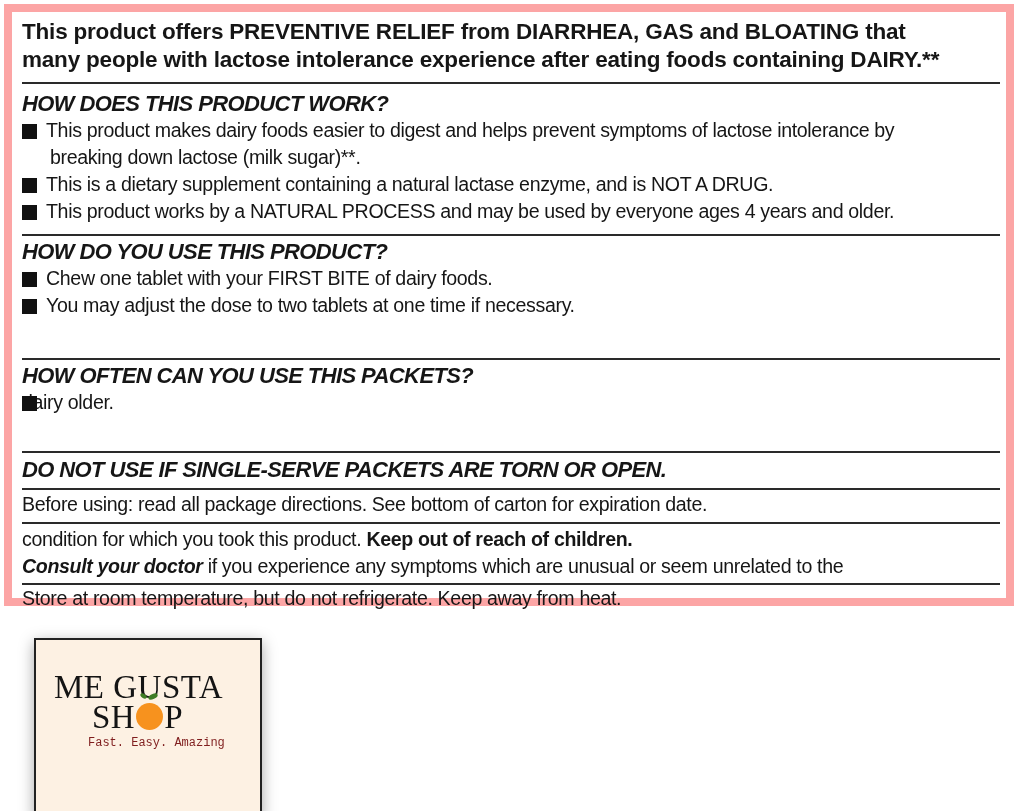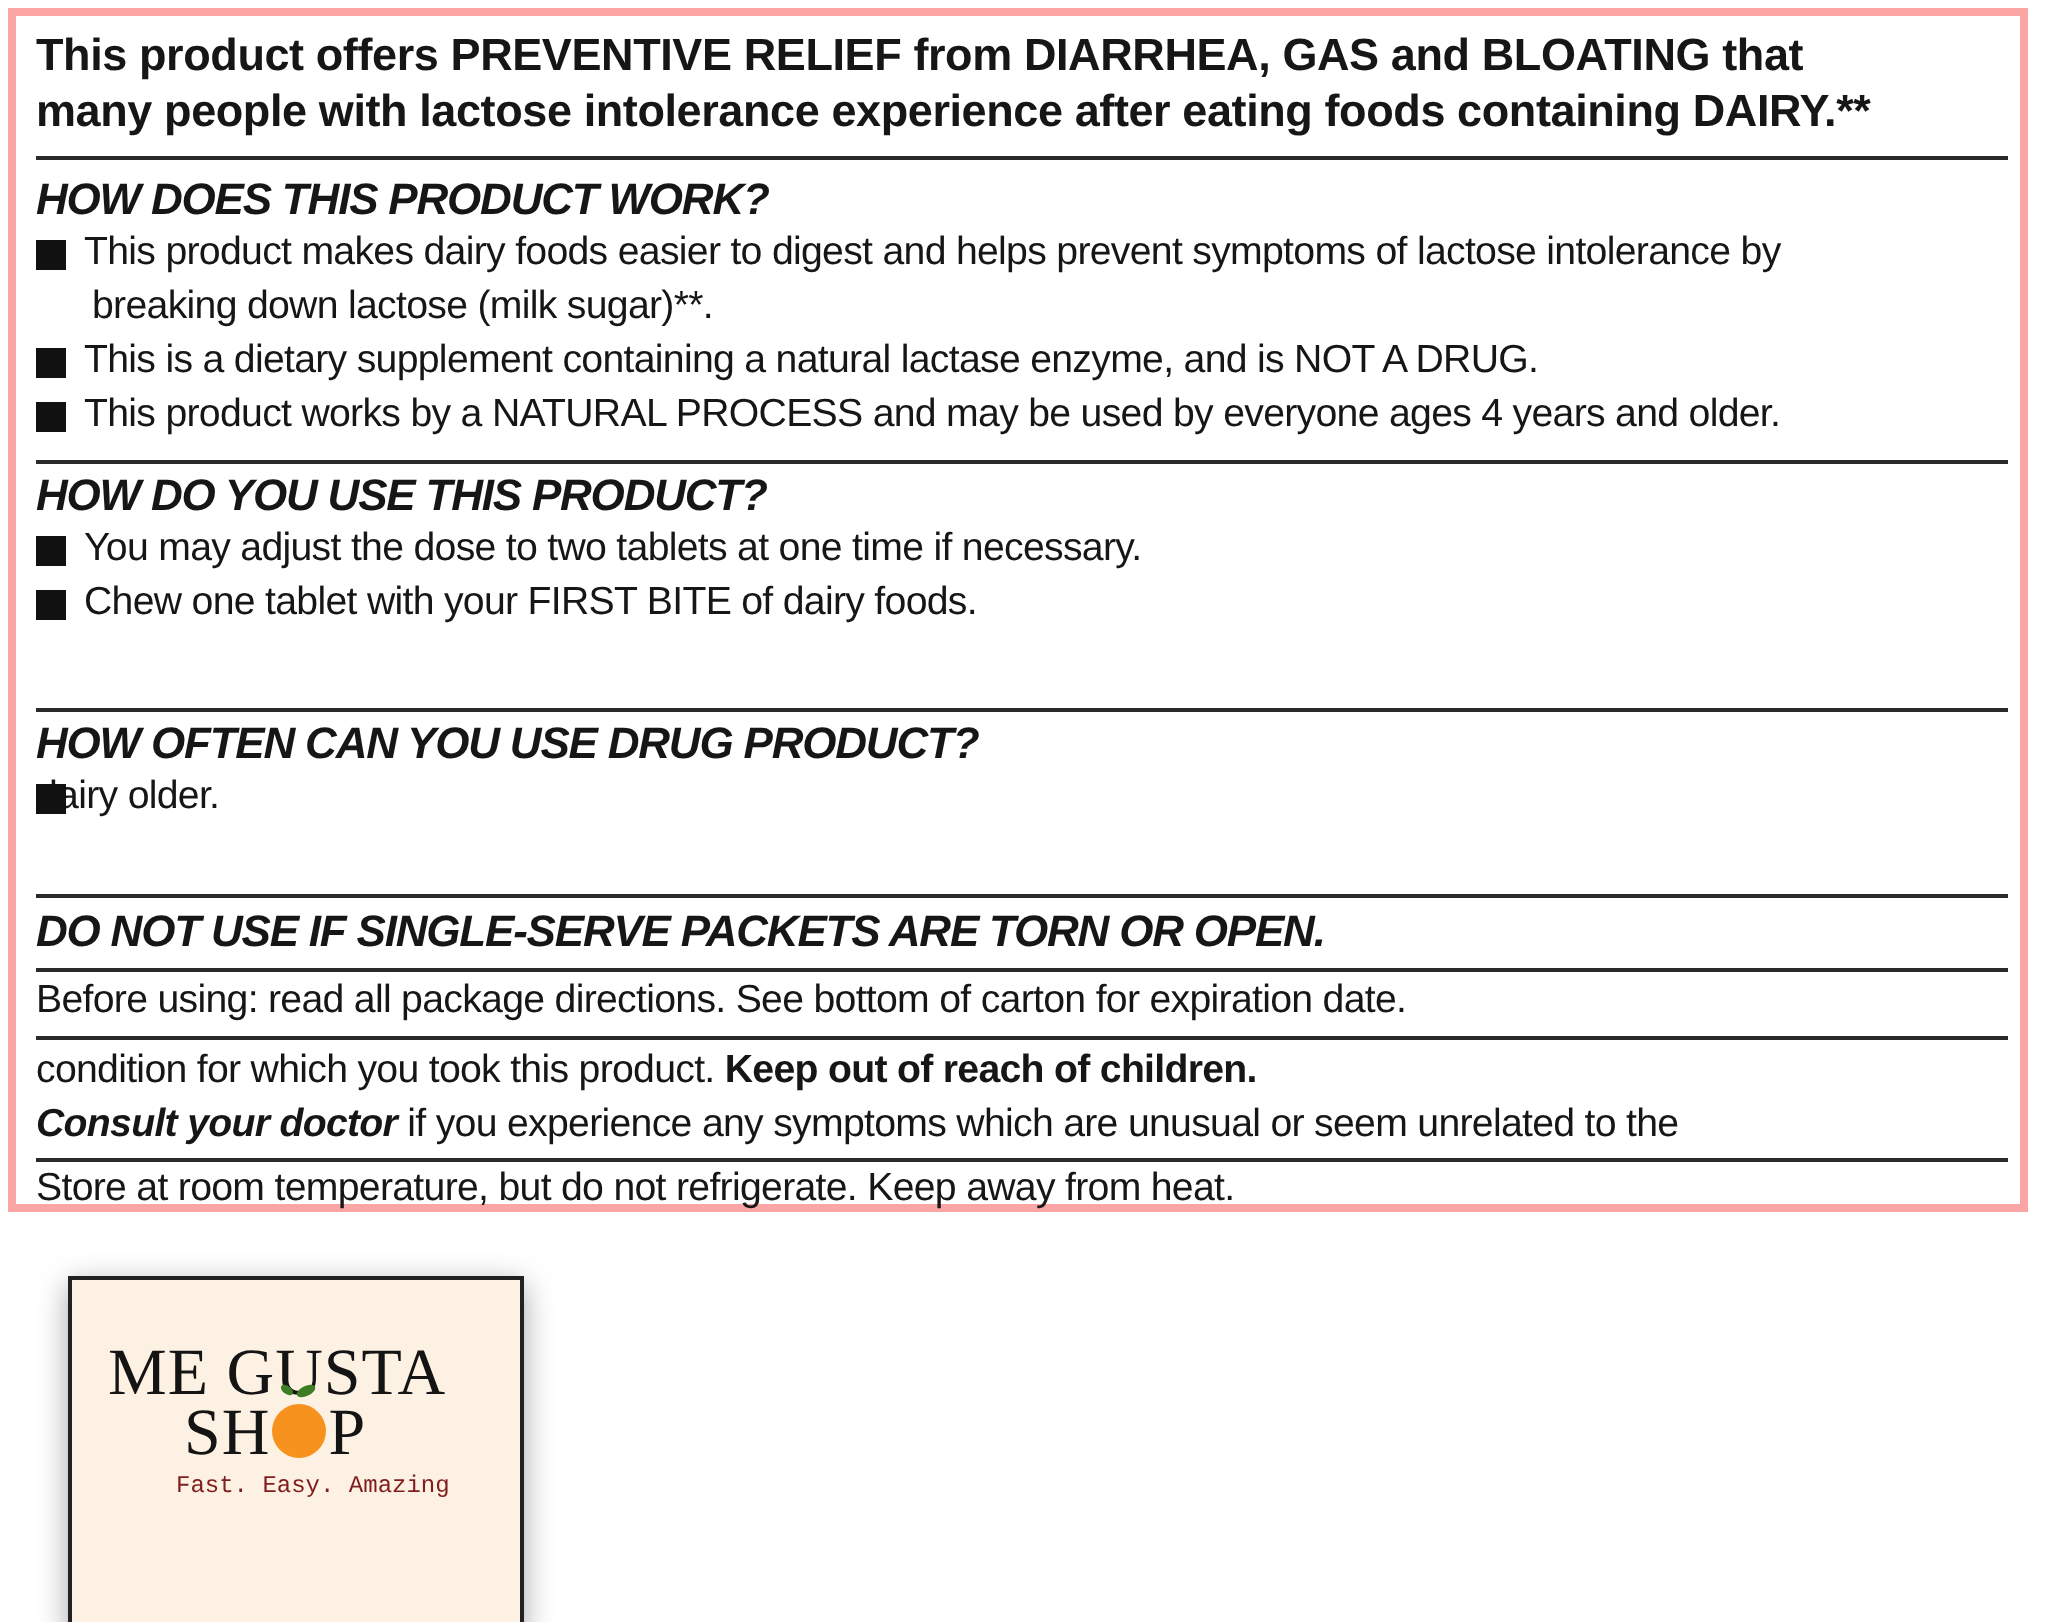--- a/index.html
+++ b/index.html
@@ -1,19 +1,19 @@
 <!DOCTYPE html>
 <html><head>
 <meta charset="utf-8">
 <style>
   html, body { margin:0; padding:0; background:#ffffff; }
   body { width:1024px; height:811px; position:relative; overflow:hidden;
          font-family:"Liberation Sans", sans-serif; color:#161616; }
   .panel { position:absolute; left:4px; top:4px; width:1010px; height:602px;
-           border:4px solid #fca5a5; box-sizing:border-box; background:#fff; }
+           border:8px solid #fca5a5; box-sizing:border-box; background:#fff; }
   .sec { position:absolute; left:10px; right:6px; }
   .rule { position:absolute; left:10px; right:6px; height:2px; background:#2a2a2a; }
   .intro { top:6px; font-weight:bold; font-size:22.5px; line-height:28px; letter-spacing:-0.2px; }
   .h { font-style:italic; font-weight:bold; font-size:22px; line-height:27px; letter-spacing:-0.6px; }
   .item { font-size:19.6px; line-height:27px; letter-spacing:-0.35px; position:relative; padding-left:24px; }
   .item .bul { position:absolute; left:0; top:7px; width:15px; height:15px; background:#111; }
   .p { font-size:19.6px; line-height:27px; letter-spacing:-0.35px; }
   .b { font-weight:bold; }
   .bi { font-weight:bold; font-style:italic; }
   .logo { position:absolute; left:34px; top:638px; width:228px; height:180px;
@@ -60,31 +60,31 @@
       <span class="bul"></span>
       <span>This product works by a NATURAL PROCESS and may be used by everyone ages 4 years and older.</span>
     </div>
   </div>
   <div class="rule" style="top:222px"></div>
 
   <div class="sec" style="top:226px">
     <div class="h">HOW DO YOU USE THIS PRODUCT?</div>
     <div class="item">
       <span class="bul"></span>
-      <span>You may adjust the dose to two tablets at one time if necessary.</span>
+      <span>Chew one tablet with your FIRST BITE of dairy foods.</span>
     </div>
     <div class="item">
       <span class="bul"></span>
-      <span>Chew one tablet with your FIRST BITE of dairy foods.</span>
+      <span>You may adjust the dose to two tablets at one time if necessary.</span>
     </div>
   </div>
   <div class="rule" style="top:346px"></div>
 
   <div class="sec" style="top:350px">
-    <div class="h">HOW OFTEN CAN YOU USE DRUG PRODUCT?</div>
+    <div class="h">HOW OFTEN CAN YOU USE THIS PACKETS?</div>
     <div class="item">
       <span class="bul"></span>
     </div>
     <div class="p">dairy older.</div>
   </div>
   <div class="rule" style="top:439px"></div>
 
   <div class="sec h" style="top:444px">DO NOT USE IF SINGLE-SERVE PACKETS ARE TORN OR OPEN.</div>
   <div class="rule" style="top:476px"></div>
 

